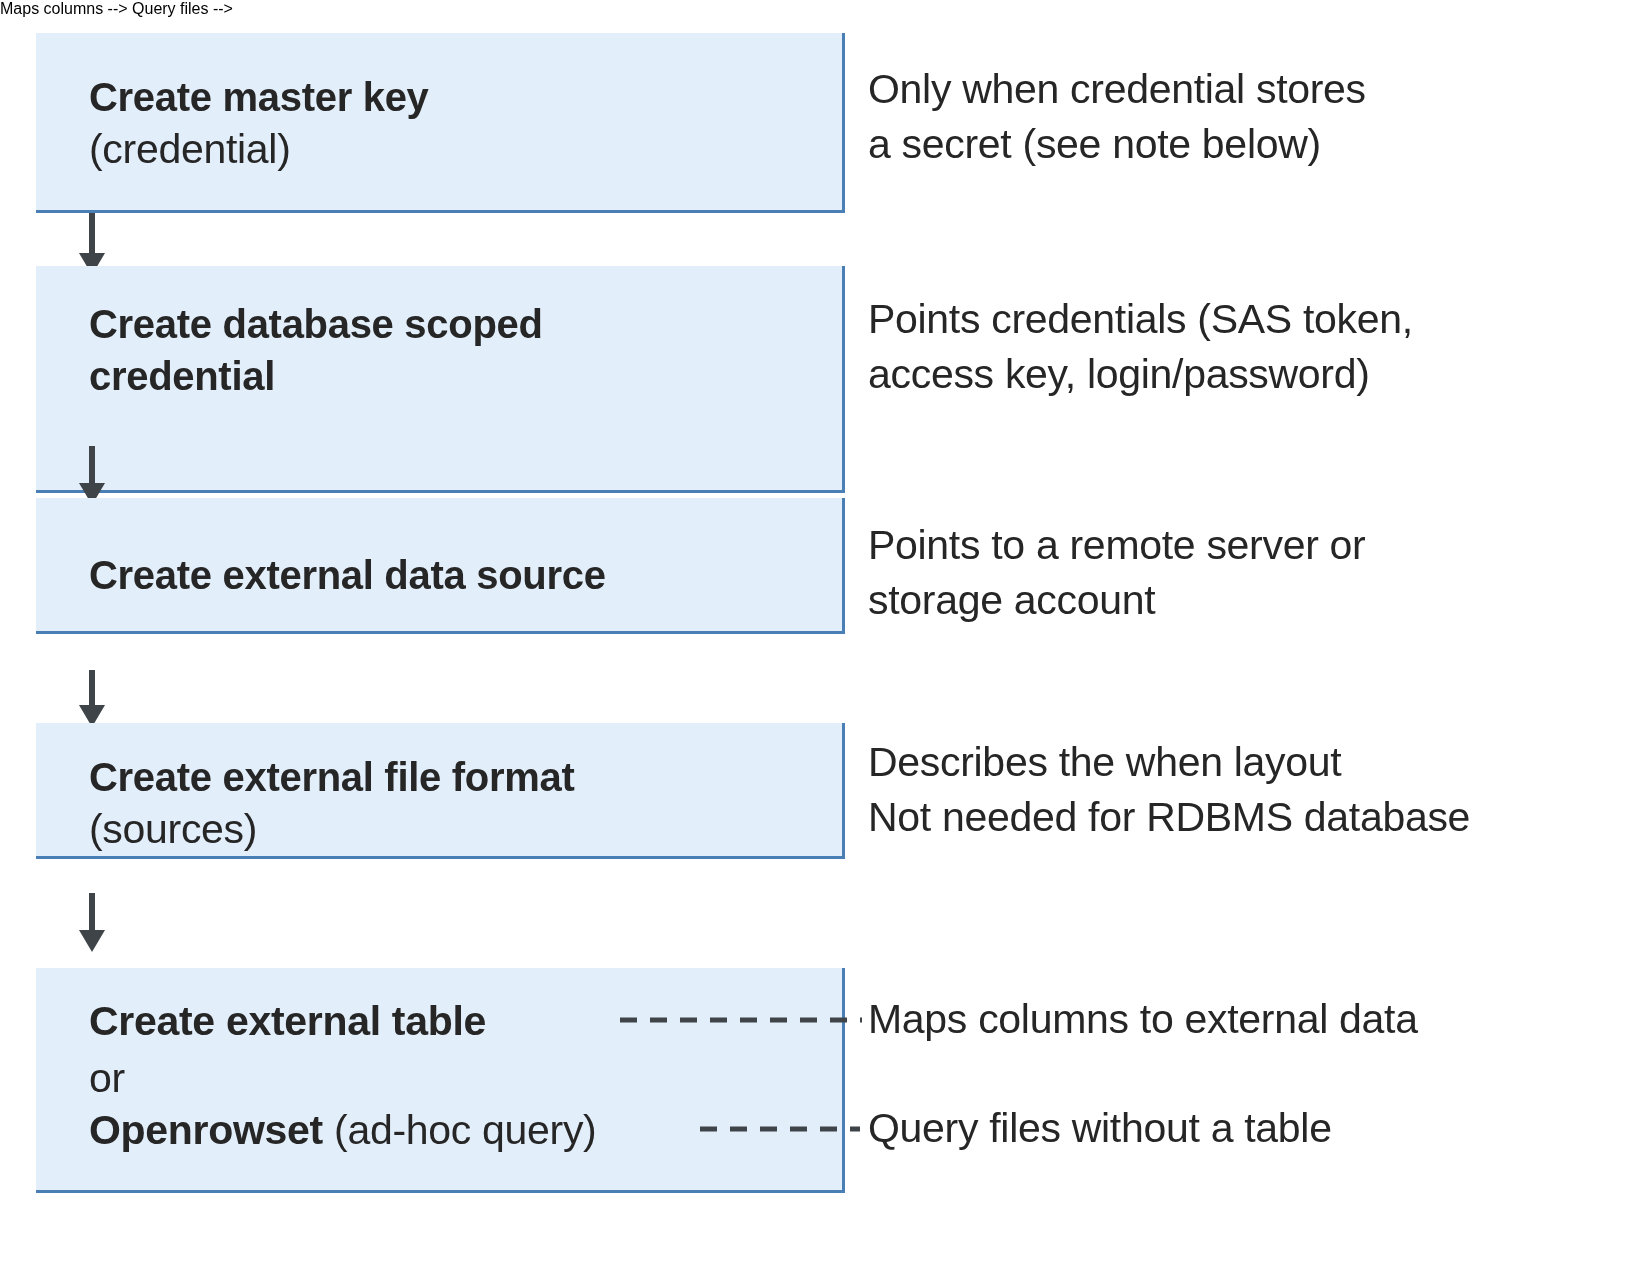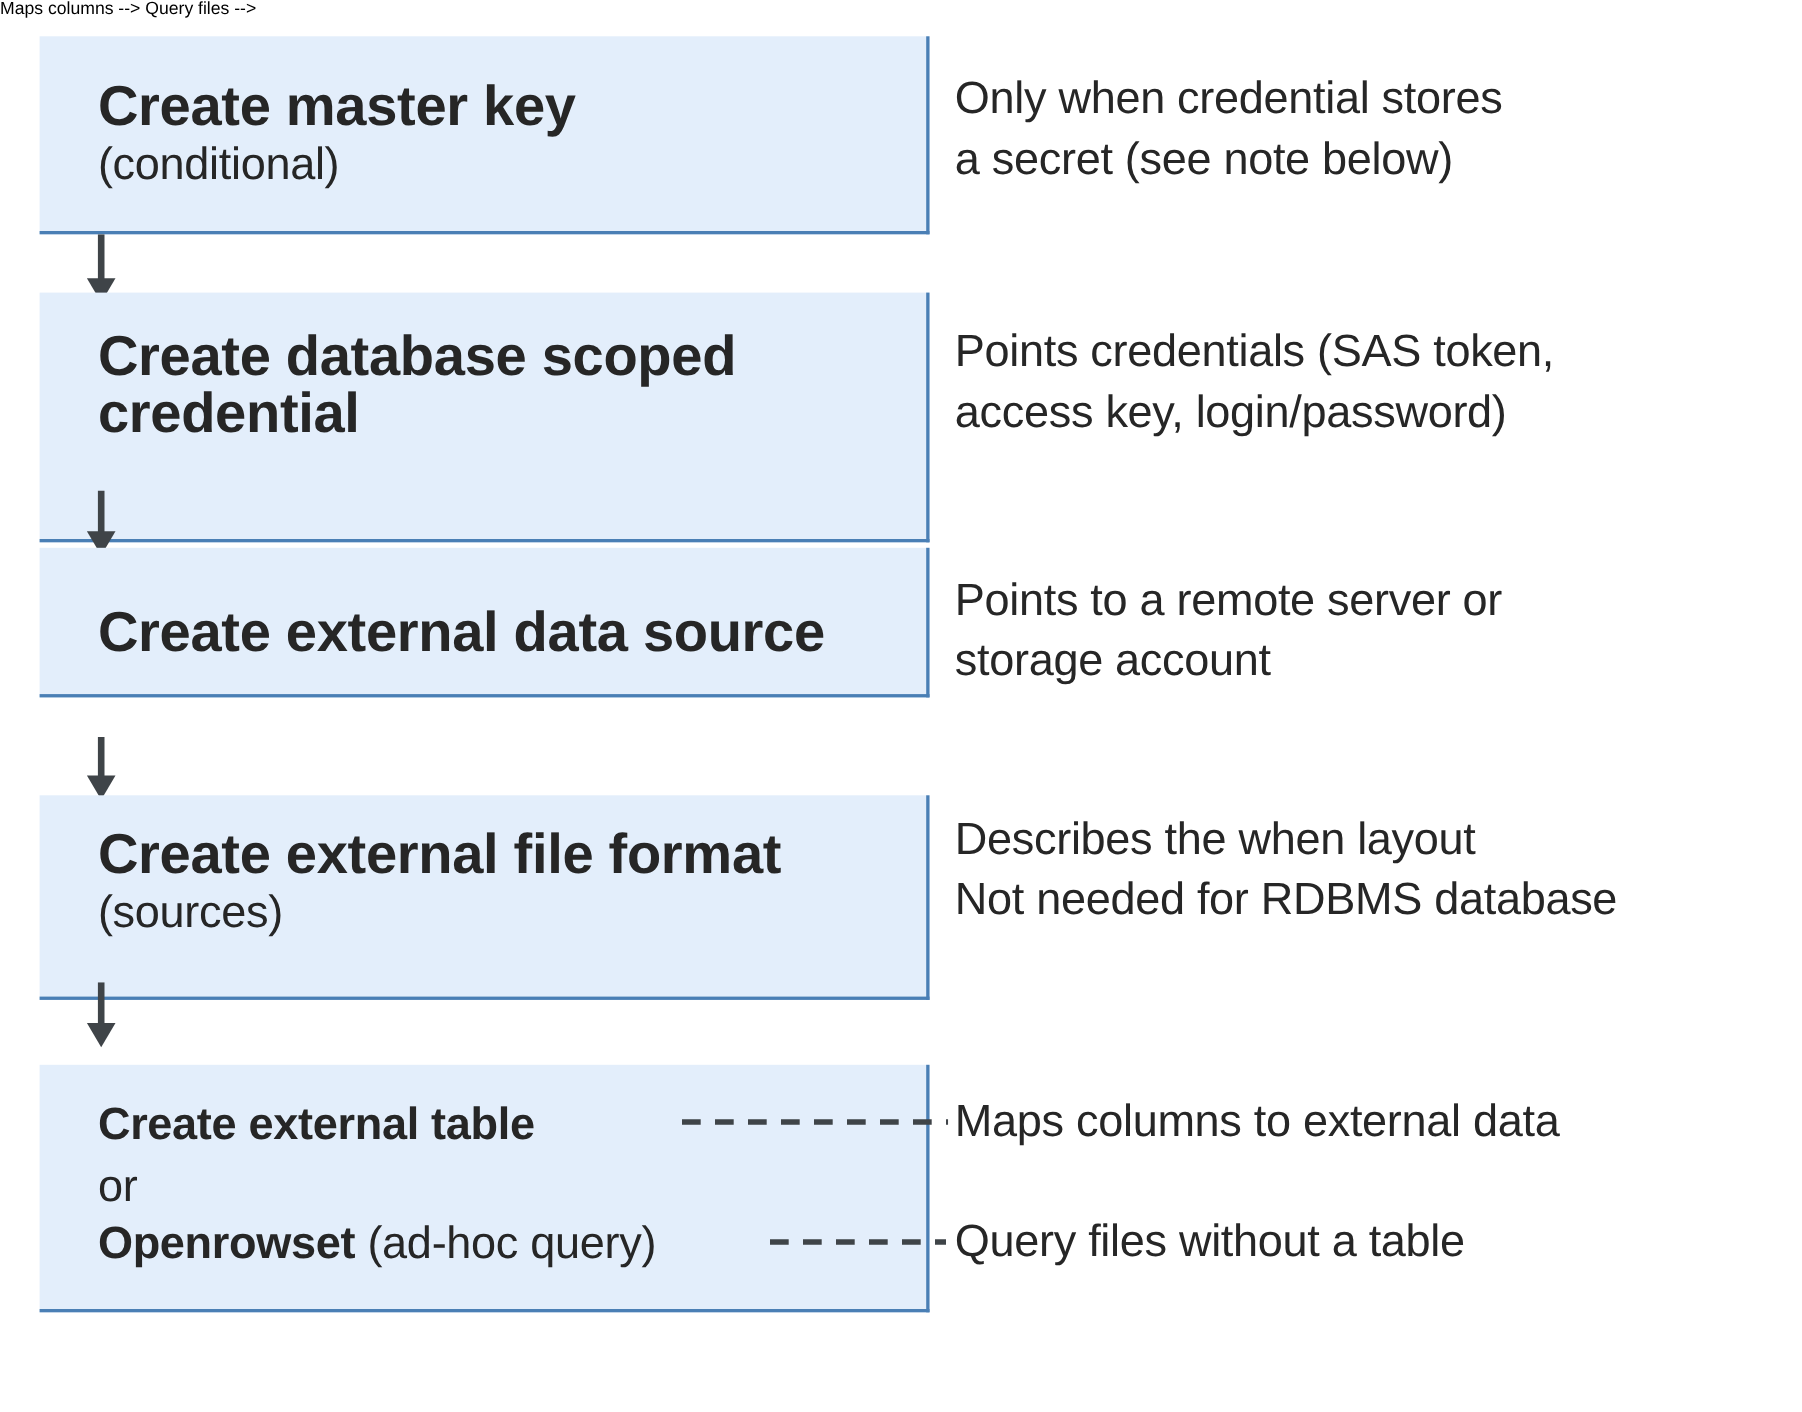--- a/index.html
+++ b/index.html
@@ -33,21 +33,21 @@
     box-sizing: border-box;
   }
   .box-inner {
     position: absolute;
     left: 53px;
     right: 10px;
   }
 
   .box-title {
     font-weight: bold;
-    font-size: 51px;
+    font-size: 40px;
     line-height: 52px;
     color: #262626;
     letter-spacing: -0.3px;
   }
   .box-sub {
     font-weight: normal;
     font-size: 41px;
     line-height: 52px;
     color: #262626;
     letter-spacing: -0.3px;
@@ -93,21 +93,21 @@
 </style>
 </head>
 <body>
 
 <div class="canvas">
 
   
   <div class="box" style="top:33px; height:180px;">
     <div class="box-inner" style="top:38px;">
       <div class="box-title">Create master key</div>
-      <div class="box-sub">(conditional)</div>
+      <div class="box-sub">(credential)</div>
     </div>
   </div>
   <div class="note" style="top:62px;">
     <div>Only when credential stores</div>
     <div>a secret (see note below)</div>
   </div>
 
   
   <div class="arrow" style="top:213px;">
     <svg width="30" height="63" viewBox="0 0 30 63">
@@ -149,21 +149,21 @@
 
   
   <div class="arrow" style="top:670px;">
     <svg width="30" height="58" viewBox="0 0 30 58">
       <line x1="15" y1="0" x2="15" y2="38" stroke="#3f4448" stroke-width="6"></line>
       <polygon points="2,35 28,35 15,57" fill="#3f4448"></polygon>
     </svg>
   </div>
 
   
-  <div class="box" style="top:723px; height:186px;">
+  <div class="box" style="top:723px; height:136px;">
     <div class="box-inner" style="top:28px;">
       <div class="box-title">Create external file format</div>
       <div class="box-sub">(sources)</div>
     </div>
   </div>
   <div class="note" style="top:735px;">
     <div>Describes the when layout</div>
     <div>Not needed for RDBMS database</div>
   </div>
 

